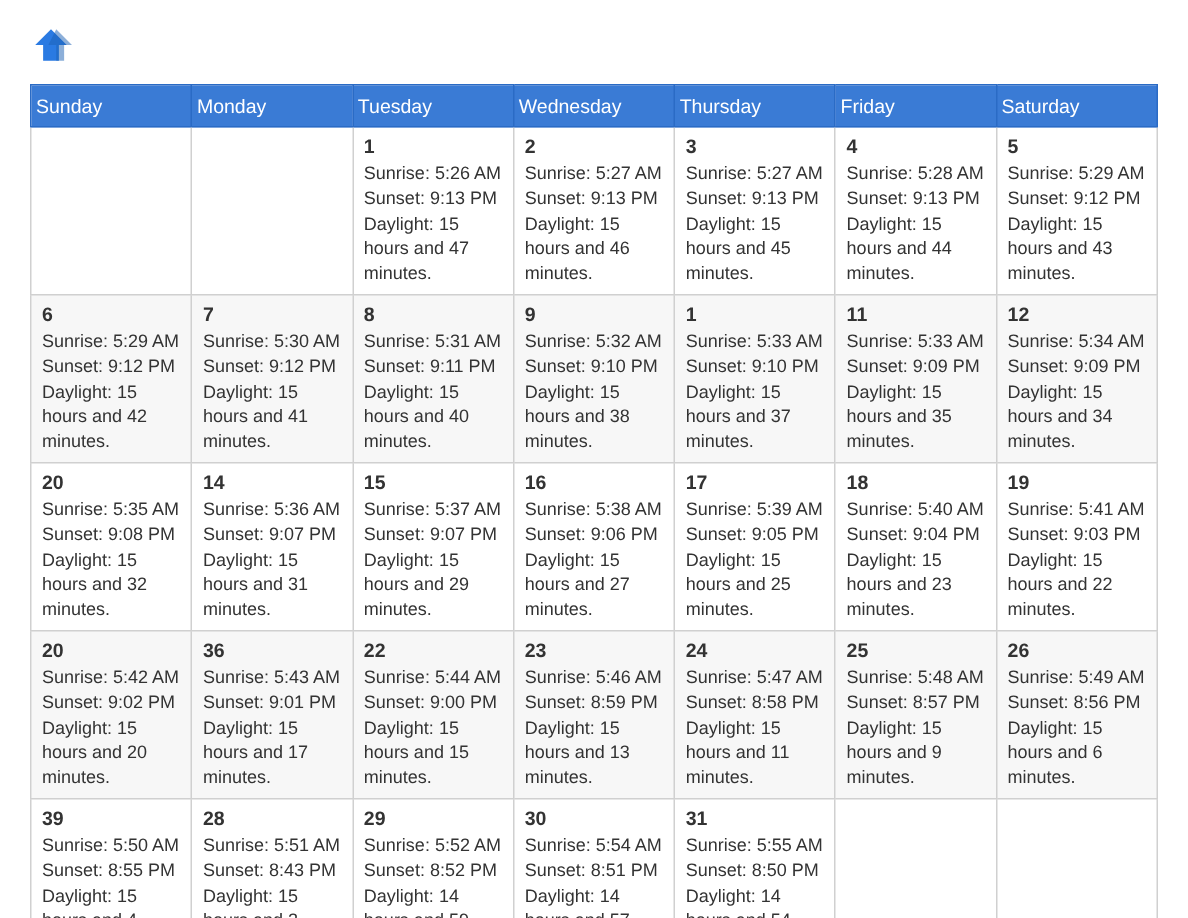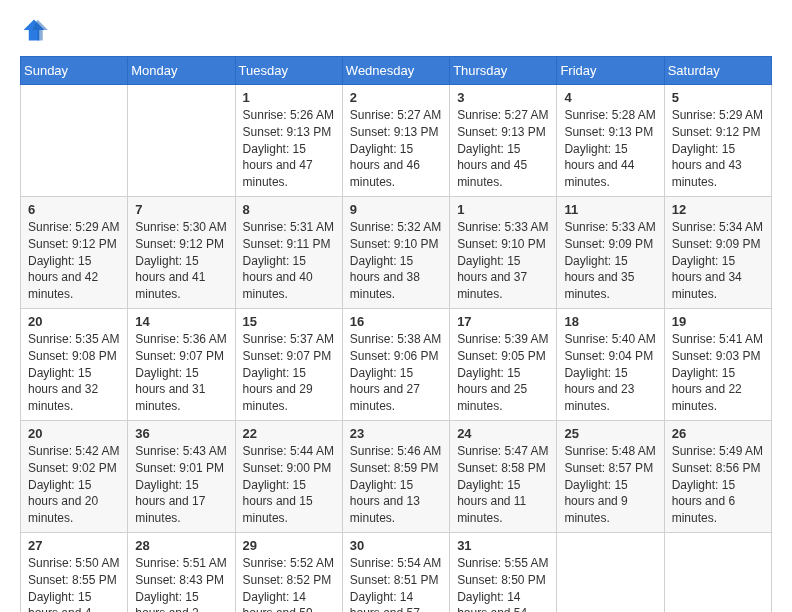--- a/index.html
+++ b/index.html
@@ -281,21 +281,21 @@
         </td>
         <td>
           <span class="day-num">26</span>
           <div class="day-info">Sunrise: 5:49 AM
 Sunset: 8:56 PM
 Daylight: 15 hours and 6 minutes.</div>
         </td>
       </tr>
       <tr>
         <td>
-          <span class="day-num">27</span>
+          <span class="day-num">39</span>
           <div class="day-info">Sunrise: 5:50 AM
 Sunset: 8:55 PM
 Daylight: 15 hours and 4 minutes.</div>
         </td>
         <td>
           <span class="day-num">28</span>
           <div class="day-info">Sunrise: 5:51 AM
 Sunset: 8:43 PM
 Daylight: 15 hours and 2 minutes.</div>
         </td>

